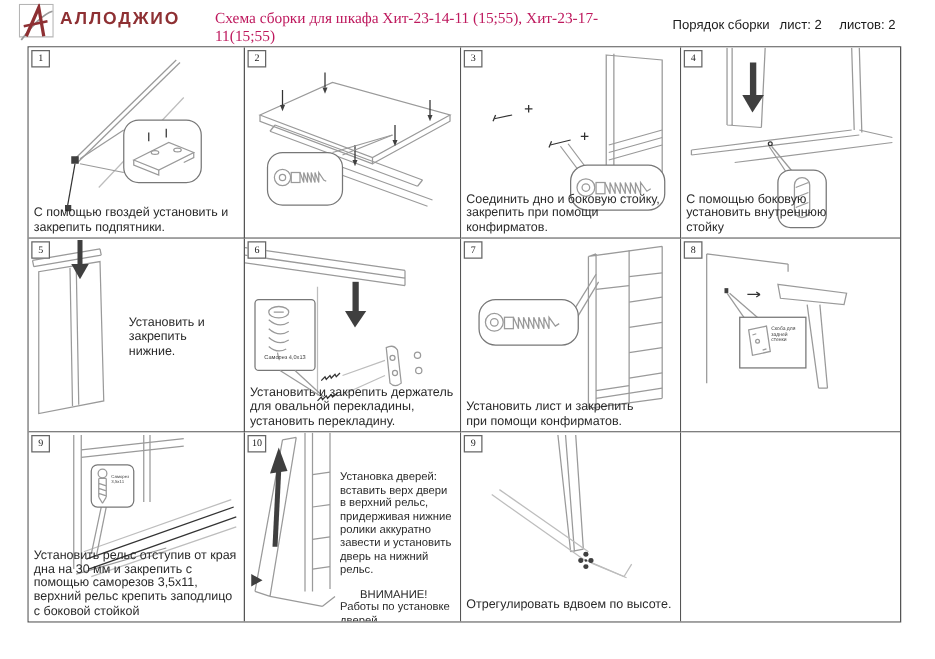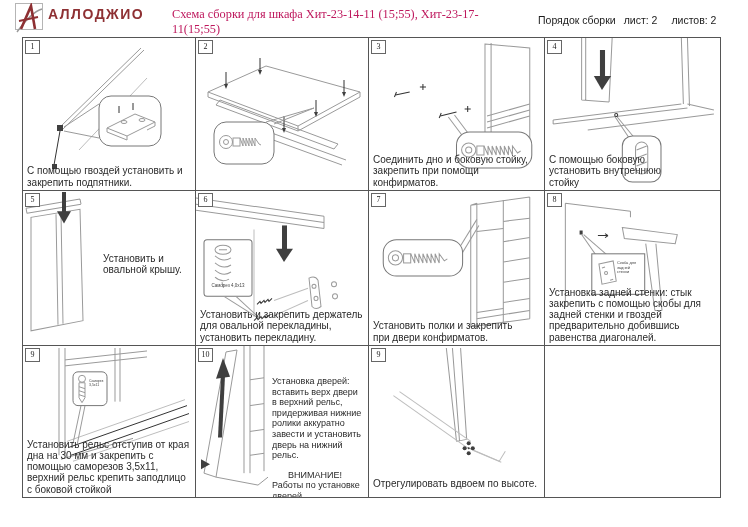--- a/index.html
+++ b/index.html
@@ -175,21 +175,21 @@
     <div class="num">5</div>
     <svg class="diag" viewBox="0 0 172 152" preserveAspectRatio="none">
       <path d="M8,26 L8,138 L60,128 L57,18 Z"></path>
       <path d="M33,23 L35,132 M38,22 L40,131"></path>
       <path d="M4,22 L58,13 M3,17 L57,8 M3,17 L4,22 M57,8 L58,13"></path>
       <g>
         <rect class="f" x="39" y="1" width="4" height="20"></rect>
         <polygon class="f" points="34,20 48,20 41,32"></polygon>
       </g>
     </svg>
-    <div class="cap" style="left:80px;right:6px;top:62px;bottom:auto">Установить и овальной крышу.</div>
+    <div class="cap" style="left:80px;right:6px;top:62px;bottom:auto">Установить и закрепить нижние.</div>
   </div>
 
   <div class="cell">
     <div class="num">6</div>
     <svg class="diag" viewBox="0 0 172 152" preserveAspectRatio="none">
       <path d="M0,7 L128,25 M0,13 L128,31 M0,19 L128,37 M128,25 L128,37"></path>
       <line class="lt" x1="58" y1="38" x2="58" y2="124"></line>
       <g>
         <rect class="f" x="86" y="34" width="5" height="24"></rect>
         <polygon class="f" points="80,57 97,57 88,70"></polygon>
@@ -229,21 +229,21 @@
       <line x1="90" y1="54" x2="106" y2="28"></line>
         <line x1="90" y1="64" x2="108" y2="34"></line>
       <g>
         <rect class="co" x="14" y="48" width="78" height="36" rx="13"></rect>
         <circle cx="26" cy="66" r="7"></circle>
           <circle cx="26" cy="66" r="3"></circle>
         <rect x="34" y="62" width="7" height="9"></rect>
         <path d="M41,62 l4,9 0,-9 4,9 0,-9 4,9 0,-9 4,9 0,-9 4,9 0,-9 4,9 0,-9 4,9 0,-9 5,7 3,-2"></path>
       </g>
     </svg>
-    <div class="cap" style="right:30px">Установить полки и закрепить при двери конфирматов.</div>
+    <div class="cap" style="right:30px">Установить лист и закрепить при помощи конфирматов.</div>
   </div>
 
   <div class="cell">
     <div class="num">8</div>
     <svg class="diag" viewBox="0 0 172 152" preserveAspectRatio="none">
       <path d="M20,12 L20,114 M20,12 L84,20 M84,20 L84,26"></path>
       <rect class="f" x="34" y="39" width="3" height="4"></rect>
       <path class="d" d="M52,44 l10,0 M62,44 l-3,-2 M62,44 l-3,2"></path>
       <g>
         <polygon points="76,36 130,43 128,52 78,47"></polygon>
@@ -252,21 +252,20 @@
       <line x1="36" y1="43" x2="52" y2="66"></line>
         <line x1="38" y1="43" x2="62" y2="64"></line>
       <g>
         <rect class="co" x="46" y="62" width="52" height="40"></rect>
         <path d="M53,72 l14,-3 3,20 -14,3 Z"></path>
         <path d="M56,76 l3,-1 M64,88 l3,-1"></path>
         <circle cx="60" cy="81" r="1.5"></circle>
       </g>
     </svg>
     <div class="tiny" style="left:72px;top:70px;width:24px;font-size:4px">Скоба для задней стенки</div>
-    <div class="cap">Установка задней стенки: стык закрепить с помощью скобы для задней стенки и гвоздей предварительно добившись равенства диагоналей.</div>
   </div>
 
   <div class="cell">
     <div class="num">9</div>
     <svg class="diag" viewBox="0 0 172 152" preserveAspectRatio="none">
       <path d="M36,2 L36,110 M42,2 L42,110 M92,2 L92,56 M97,2 L97,56"></path>
       <path d="M42,14 L124,5 M42,20 L124,11"></path>
       <line class="lt" x1="44" y1="96" x2="162" y2="54"></line>
       <line class="d" x1="46" y1="102" x2="164" y2="60" stroke-width="2"></line>
       <line class="d" x1="48" y1="110" x2="166" y2="68" stroke-width="2"></line>

